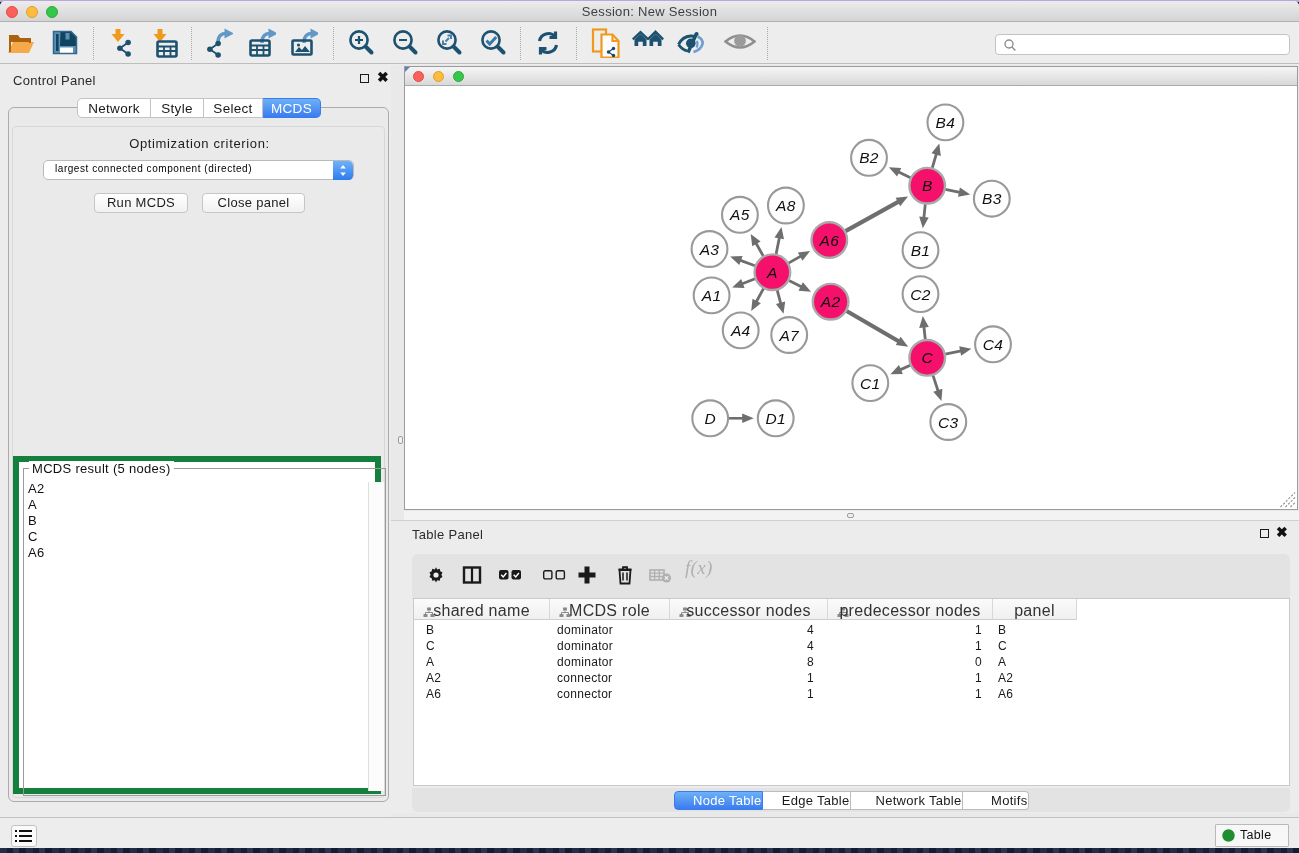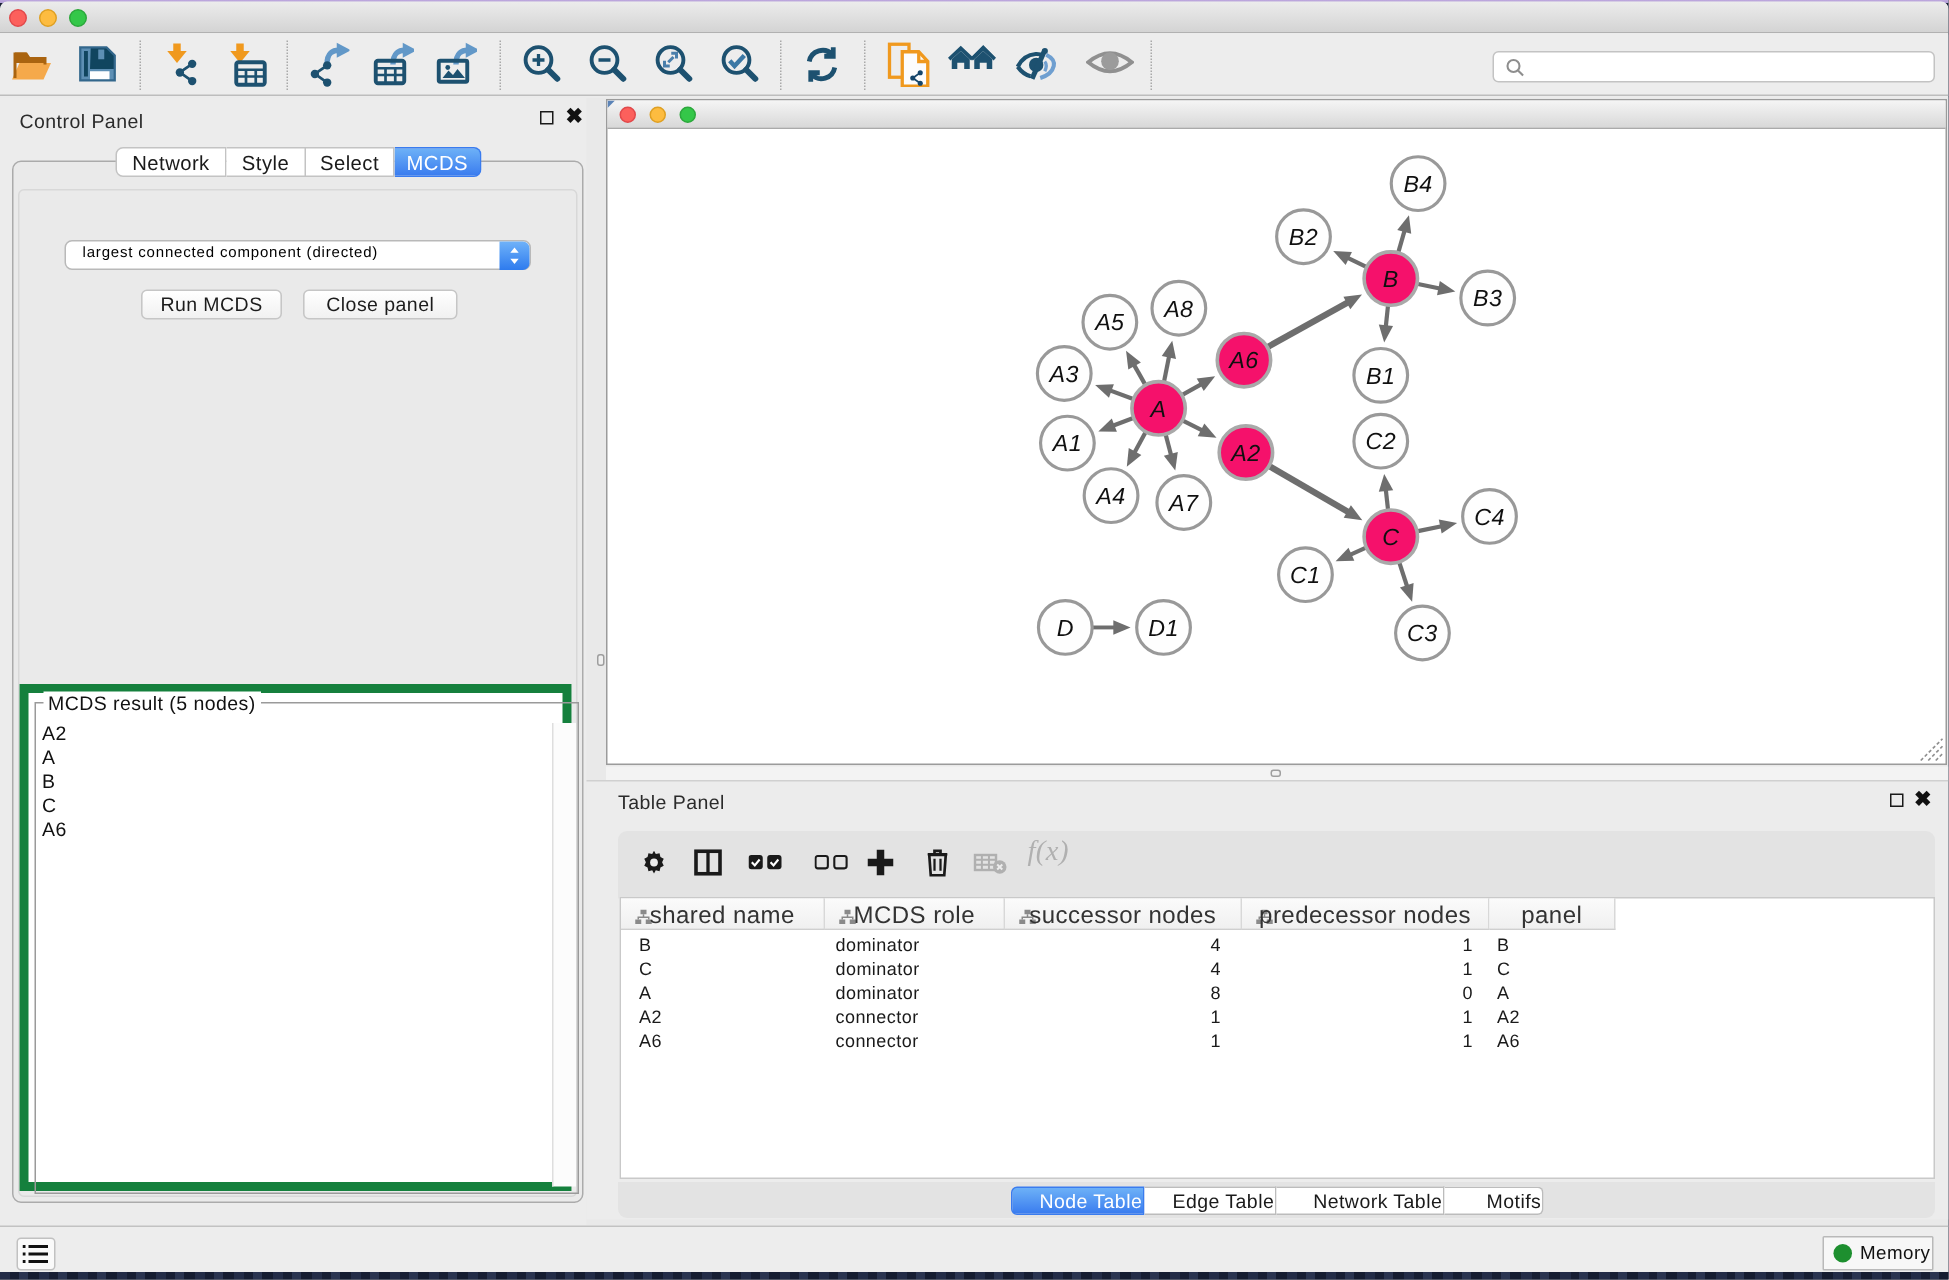--- a/index.html
+++ b/index.html
@@ -60,20 +60,21 @@
 #memory { position:absolute; right:10px; top:6px; width:74px; height:23px; background:#f7f7f7; border:1px solid #b9b9b9; border-radius:1px; font-size:12.5px; color:#111; }
 #lbtn { position:absolute; left:11px; top:7px; width:26px; height:22px; background:#fafafa; border:1px solid #c1c1c1; border-radius:3px; }
 </style></head><body>
 <div id="desktop">
     <div id="win">
 
 <div id="titlebar">
 <div class="tl" style="left:6px;background:#fc605c;border:0.5px solid #e1494b"></div>
 <div class="tl" style="left:26px;background:#fdbc40;border:0.5px solid #dfa023"></div>
 <div class="tl" style="left:46px;background:#34c749;border:0.5px solid #2ca83c"></div>
+<div class="t">Session: New Session</div>
       </div>
 <div id="toolbar">
         <div class="ti" style="left:6px"><svg width="30" height="30" viewBox="0 0 30 30">
             <path d="M4 7 h8 l2 3 h10 v4 h-20z" fill="#aa6410"></path>
             <path d="M2 25 l5-11 h21 l-5 11z" fill="#f5a94b"></path>
             <path d="M4 24 v-16 h7 l2 3 h11 v4" fill="none" stroke="#aa6410" stroke-width="2"></path>
           </svg></div>
         <div class="ti" style="left:50px"><svg width="30" height="30" viewBox="0 0 30 30">
             <path d="M3.5 3.5 h17.5 l5.5 5.5 v16.5 h-23z" fill="#5d8fb4"></path>
             <path d="M10.5 3.5 h10.5 l5.5 5.5 v9 h-16.5z" fill="#10455f"></path>
@@ -213,20 +214,21 @@
           <div class="xbtn" style="left:377px">✖</div>
 <div id="tabpane">
             <div id="innerpane"></div>
           </div>
 <div id="tabs">
 <div class="tab first" style="width:74px">Network</div>
 <div class="tab " style="width:53px">Style</div>
 <div class="tab " style="width:59px">Select</div>
 <div class="tab last sel" style="width:58px">MCDS</div>
 </div>
+<div id="optlbl">Optimization criterion:</div>
 <div id="combo">
             <div class="txt">largest connected component (directed)</div>
             <div class="cap"><svg width="20" height="19" viewBox="0 0 20 19">
                 <path d="M10 4 l2.8 3.5 h-5.6z M10 15 l2.8-3.5 h-5.6z" fill="#fff"></path>
               </svg></div>
           </div>
 <div class="btn" style="left:94px;width:94px">Run MCDS</div>
 <div class="btn" style="left:202px;width:103px">Close panel</div>
 <div id="listwrap">
             <div id="gbox">
@@ -469,17 +471,17 @@
               <rect x="4" y="6" width="13" height="2"></rect>
               <rect x="0" y="11" width="2" height="2"></rect>
               <rect x="4" y="11" width="13" height="2"></rect>
             </g>
           </svg>
         </div>
 <div id="memory">
           <svg width="13" height="13" viewBox="0 0 13 13" style="position:absolute;left:6px;top:4px">
             <circle cx="6.5" cy="6.5" r="6.2" fill="#1d8f2f"></circle>
           </svg>
-          <span style="position:absolute;left:24px;top:3px">Memory</span>
+          <span style="position:absolute;left:24px;top:3px">Table</span>
         </div>
 </div>
 </div>
     <div id="grain"></div>
   </div>
 </body></html>

